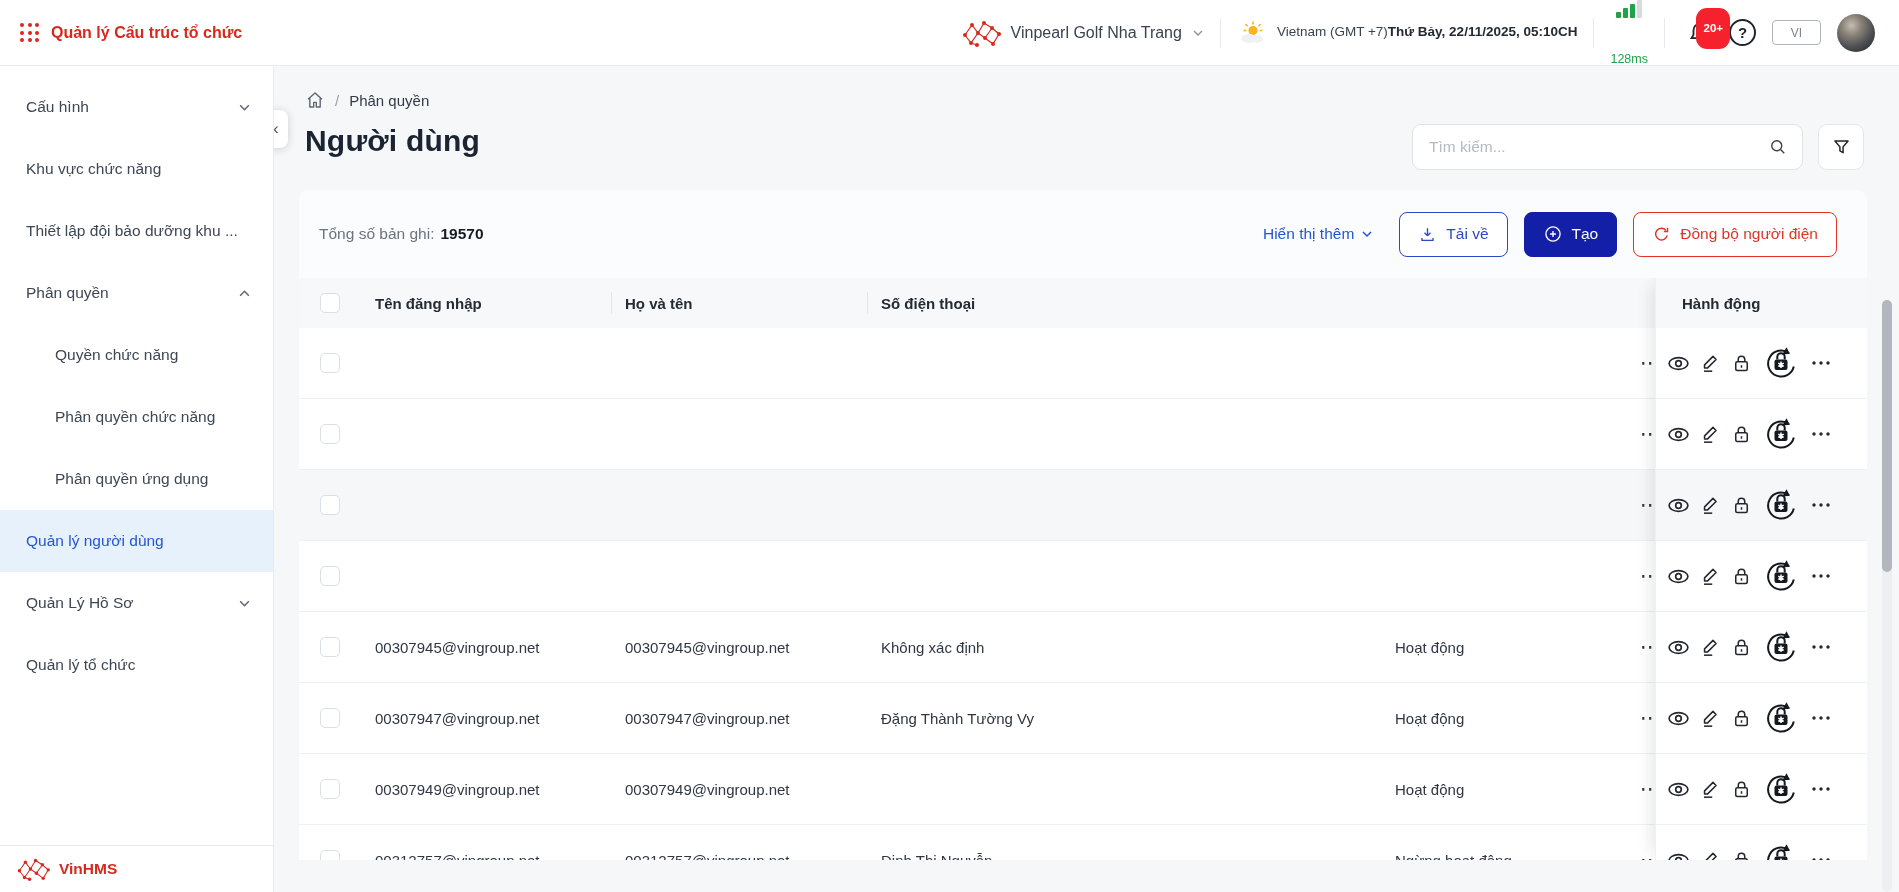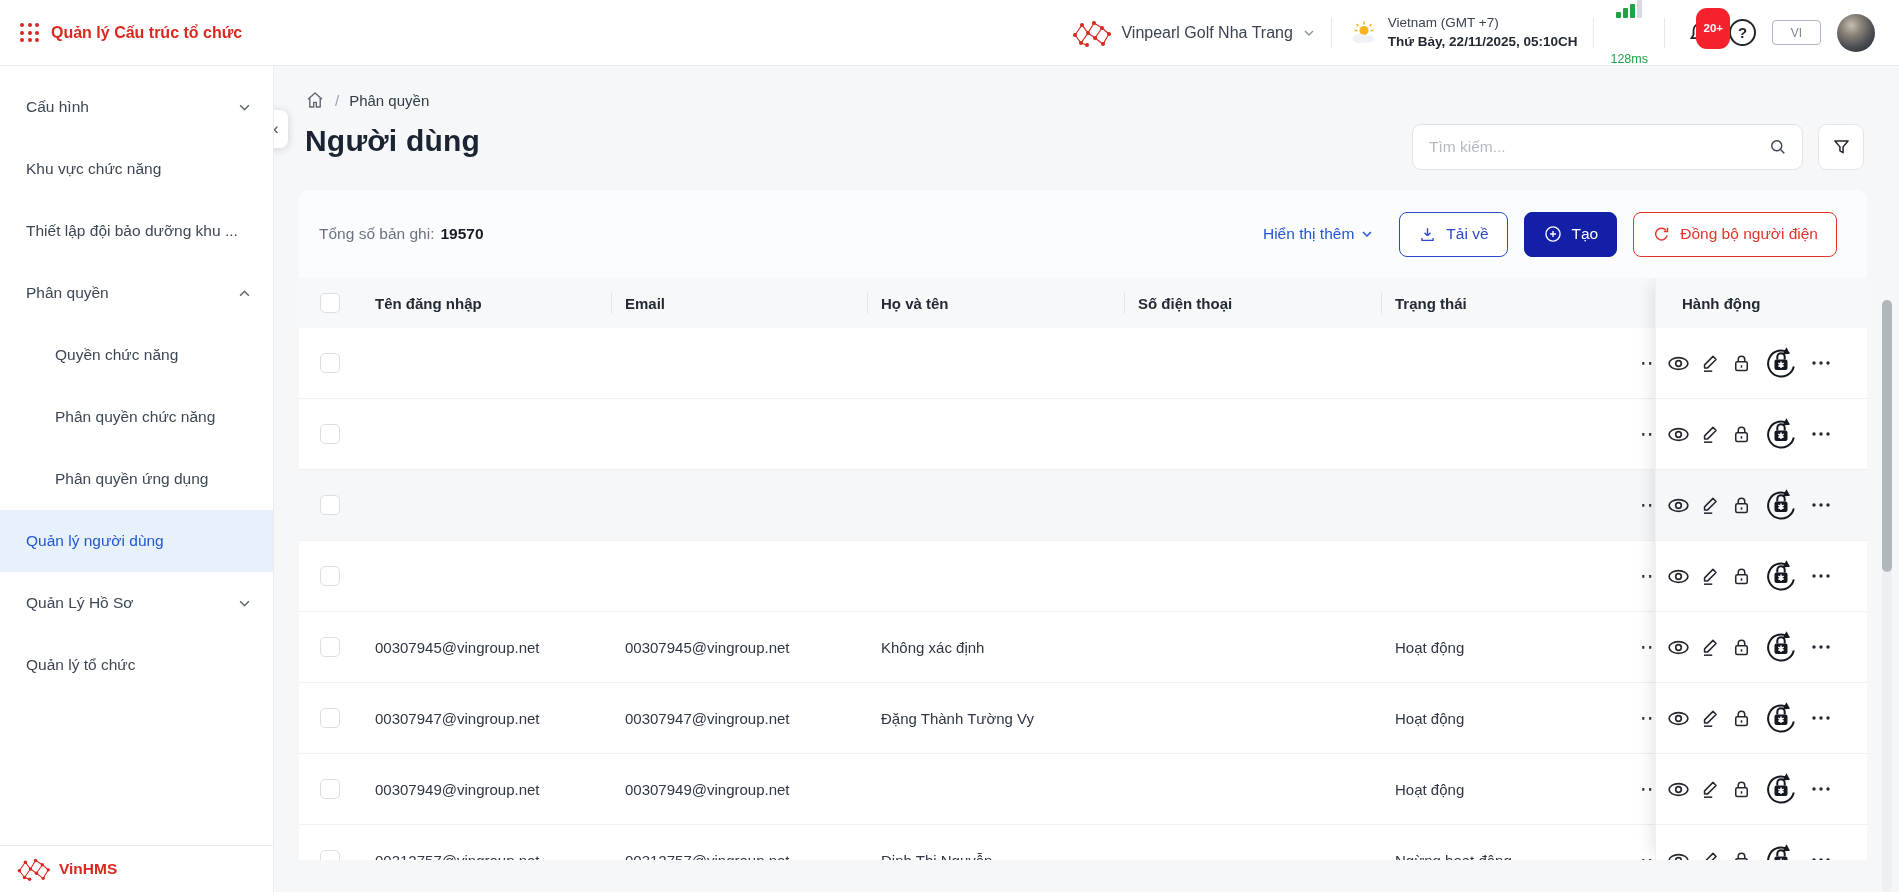--- a/index.html
+++ b/index.html
@@ -17,21 +17,21 @@
   }
   .grid-icon { display:grid; grid-template-columns:repeat(3,4px); grid-gap:3.5px; margin-right:12px; cursor:pointer; }
   .grid-icon i { width:4px; height:4px; border-radius:50%; background:var(--brand_red); }
   .app-title { color:var(--brand_red); font-size:16px; font-weight:700; }
   .topbar-right { margin-left:auto; display:flex; align-items:center; gap:16px; }
   .prop-switcher { display:flex; align-items:center; gap:10px; cursor:pointer; }
   .prop-name { font-size:16px; color:#3a4350; }
   .chev { color:#8b929c; }
   .vdiv { width:1px; height:30px; background:#e7e9ec; }
   .locale { display:flex; align-items:center; gap:10px; }
-  .locale-lines { display:flex; flex-direction:column; line-height:1.35; }
+  .locale-lines { display:flex; flex-direction:row; line-height:1.35; }
   .locale-region { font-size:13.5px; color:#3a4350; }
   .locale-date { font-size:13.5px; color:#232a33; font-weight:700; }
   .net { display:flex; flex-direction:column; align-items:center; gap:2px; }
   .net-bars { display:flex; align-items:flex-end; gap:2.5px; height:18px; }
   .net-bars i { width:4.5px; border-radius:1px; background:var(--success_green); }
   .net-bars i:nth-child(1){height:6px;} .net-bars i:nth-child(2){height:10px;}
   .net-bars i:nth-child(3){height:14px;} .net-bars i:nth-child(4){height:18px;background:#d7dbe0;}
   .net-ms { font-size:12.5px; color:var(--success_green);margin-top:32px; }
   .bell-wrap { position:relative; margin-left:6px; cursor:pointer; }
   .badge {
@@ -383,24 +383,22 @@
         </div>
       </div>
 
       <div class="table-wrap">
         <div class="scroll-region">
           <div class="tgrid thead">
             <div class="cb-cell">
                 <span class="checkbox"></span>
               </div>
             <div class="hcell">Tên đăng nhập</div>
-            <div class="hcell sep">Email</div>
             <div class="hcell sep">Họ và tên</div>
             <div class="hcell sep">Số điện thoại</div>
-            <div class="hcell sep">Trạng thái</div>
             <div></div>
           </div>
           <div id="rows">
   <div class="tgrid trow">
     <div class="cb-cell">
                   <span class="checkbox"></span>
                 </div>
     <div class="cell"></div>
     <div class="cell"></div>
     <div class="cell"></div>

